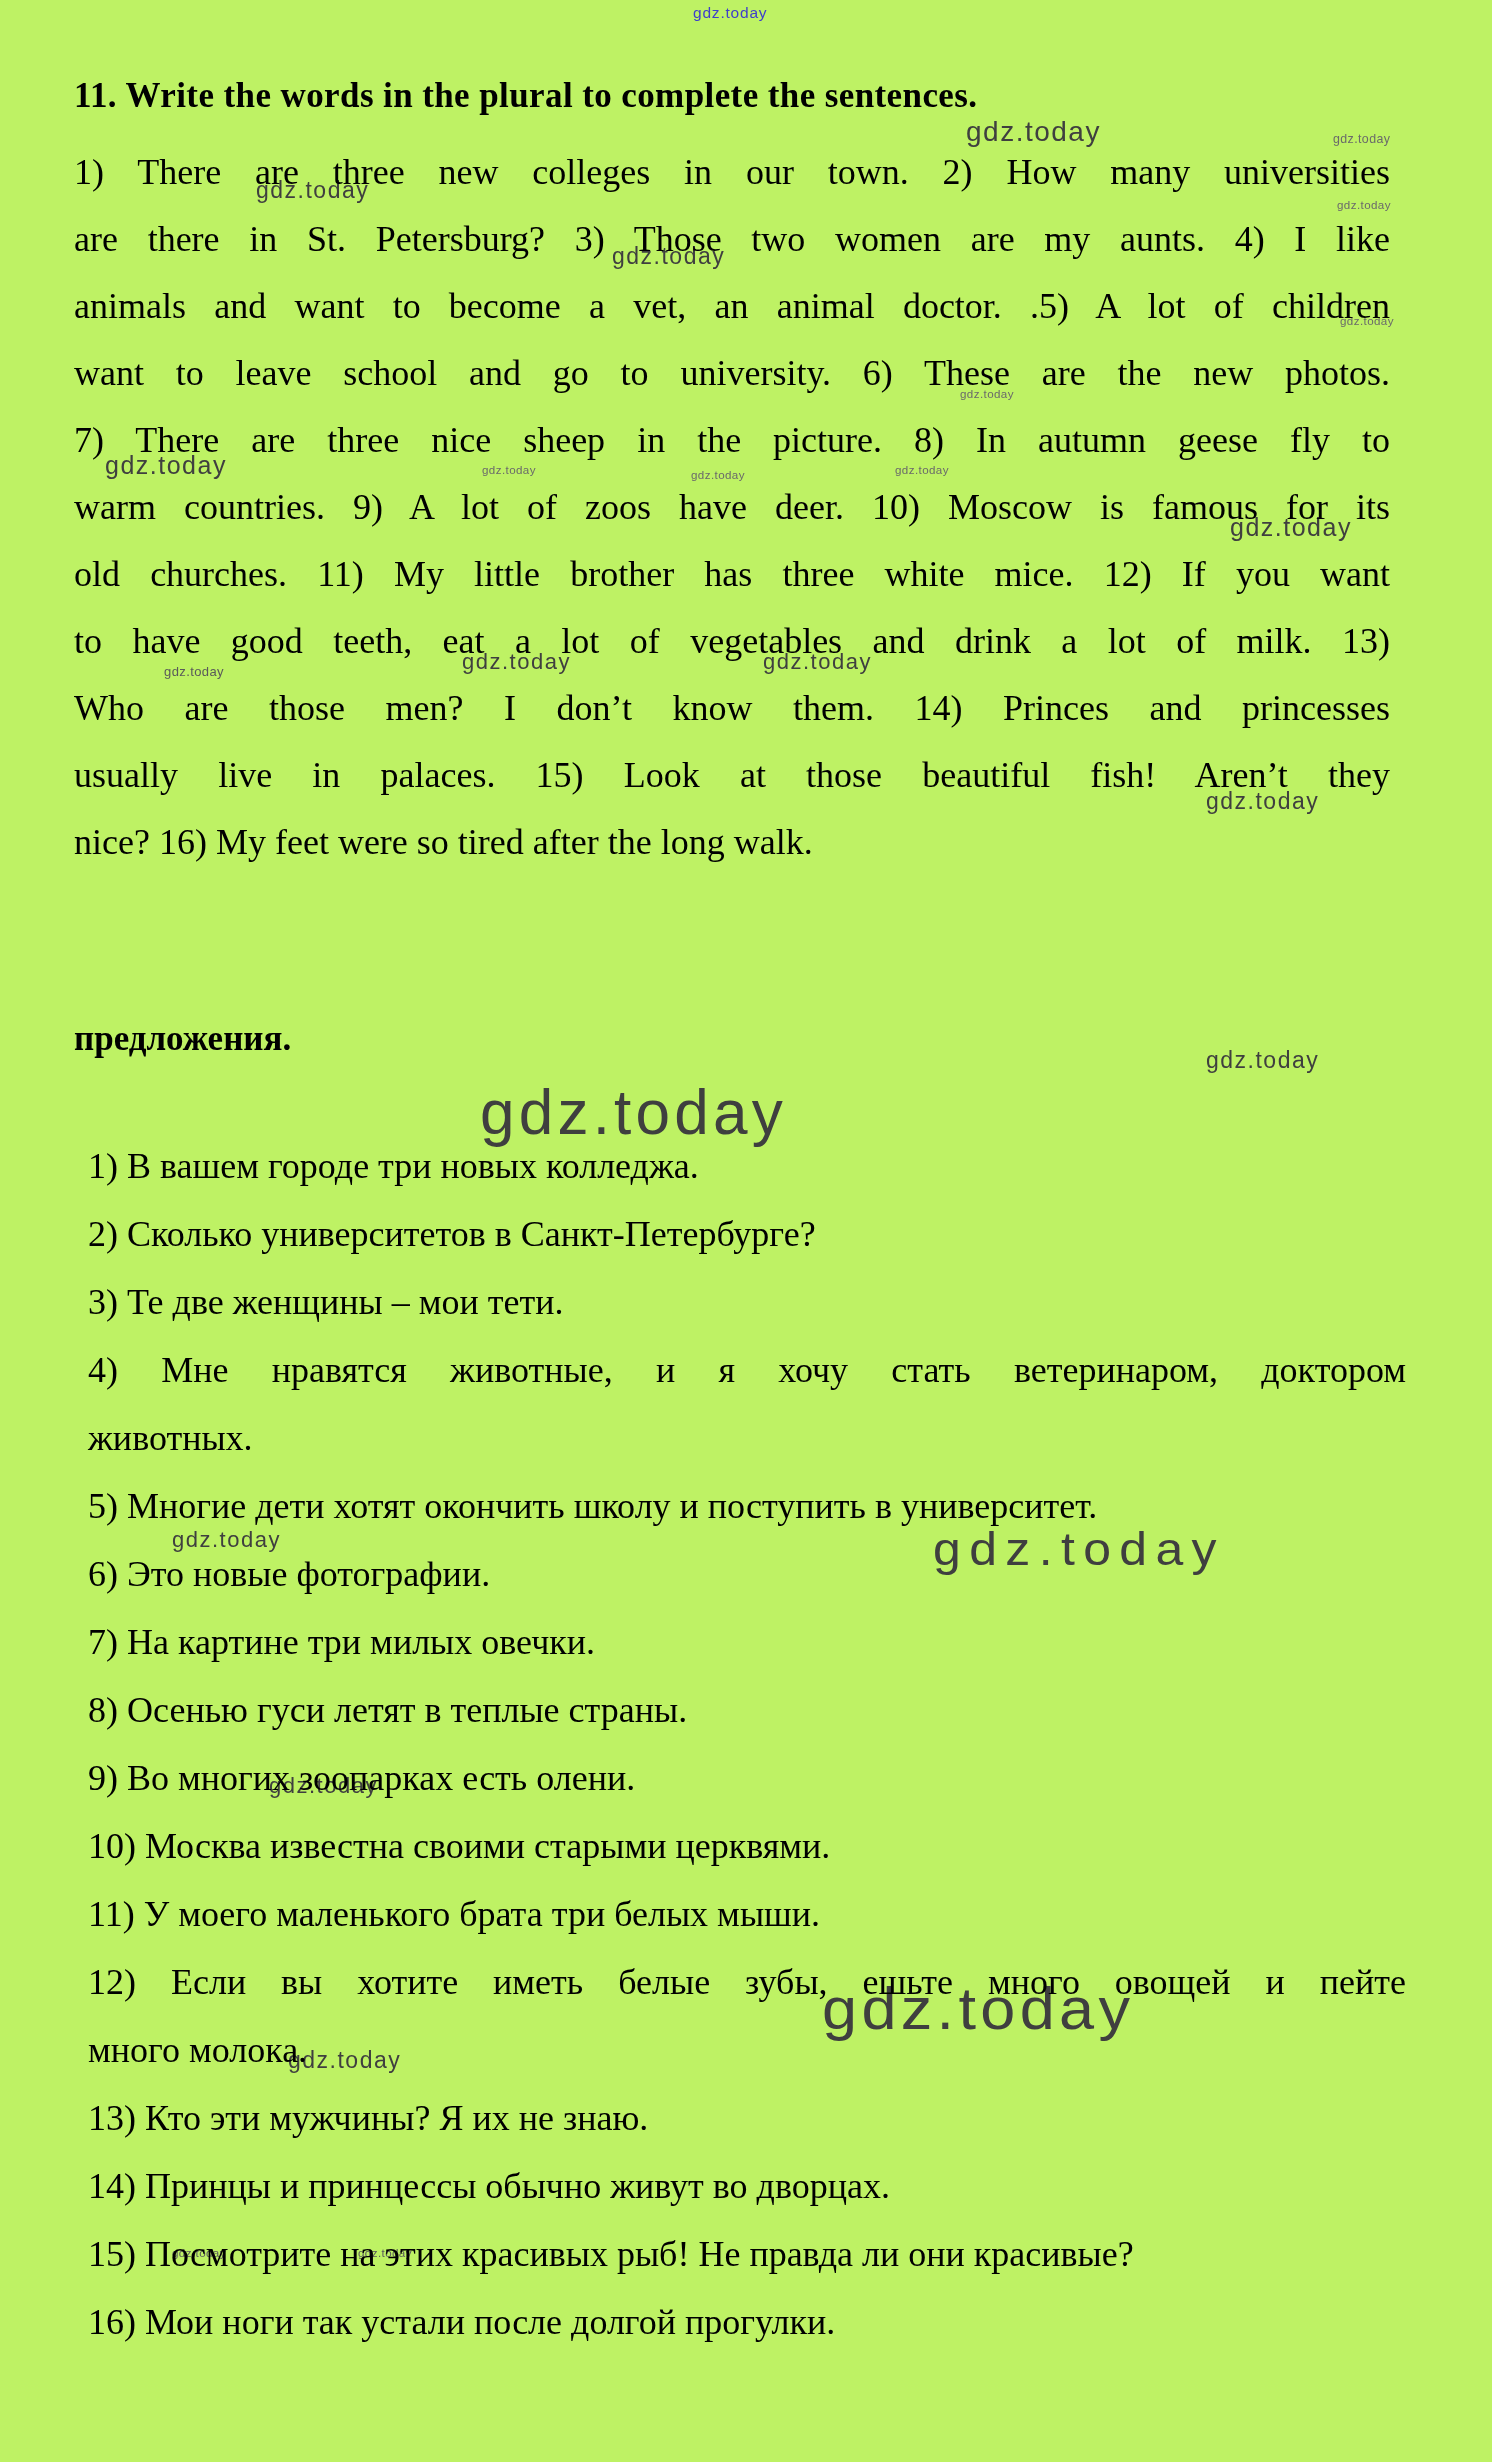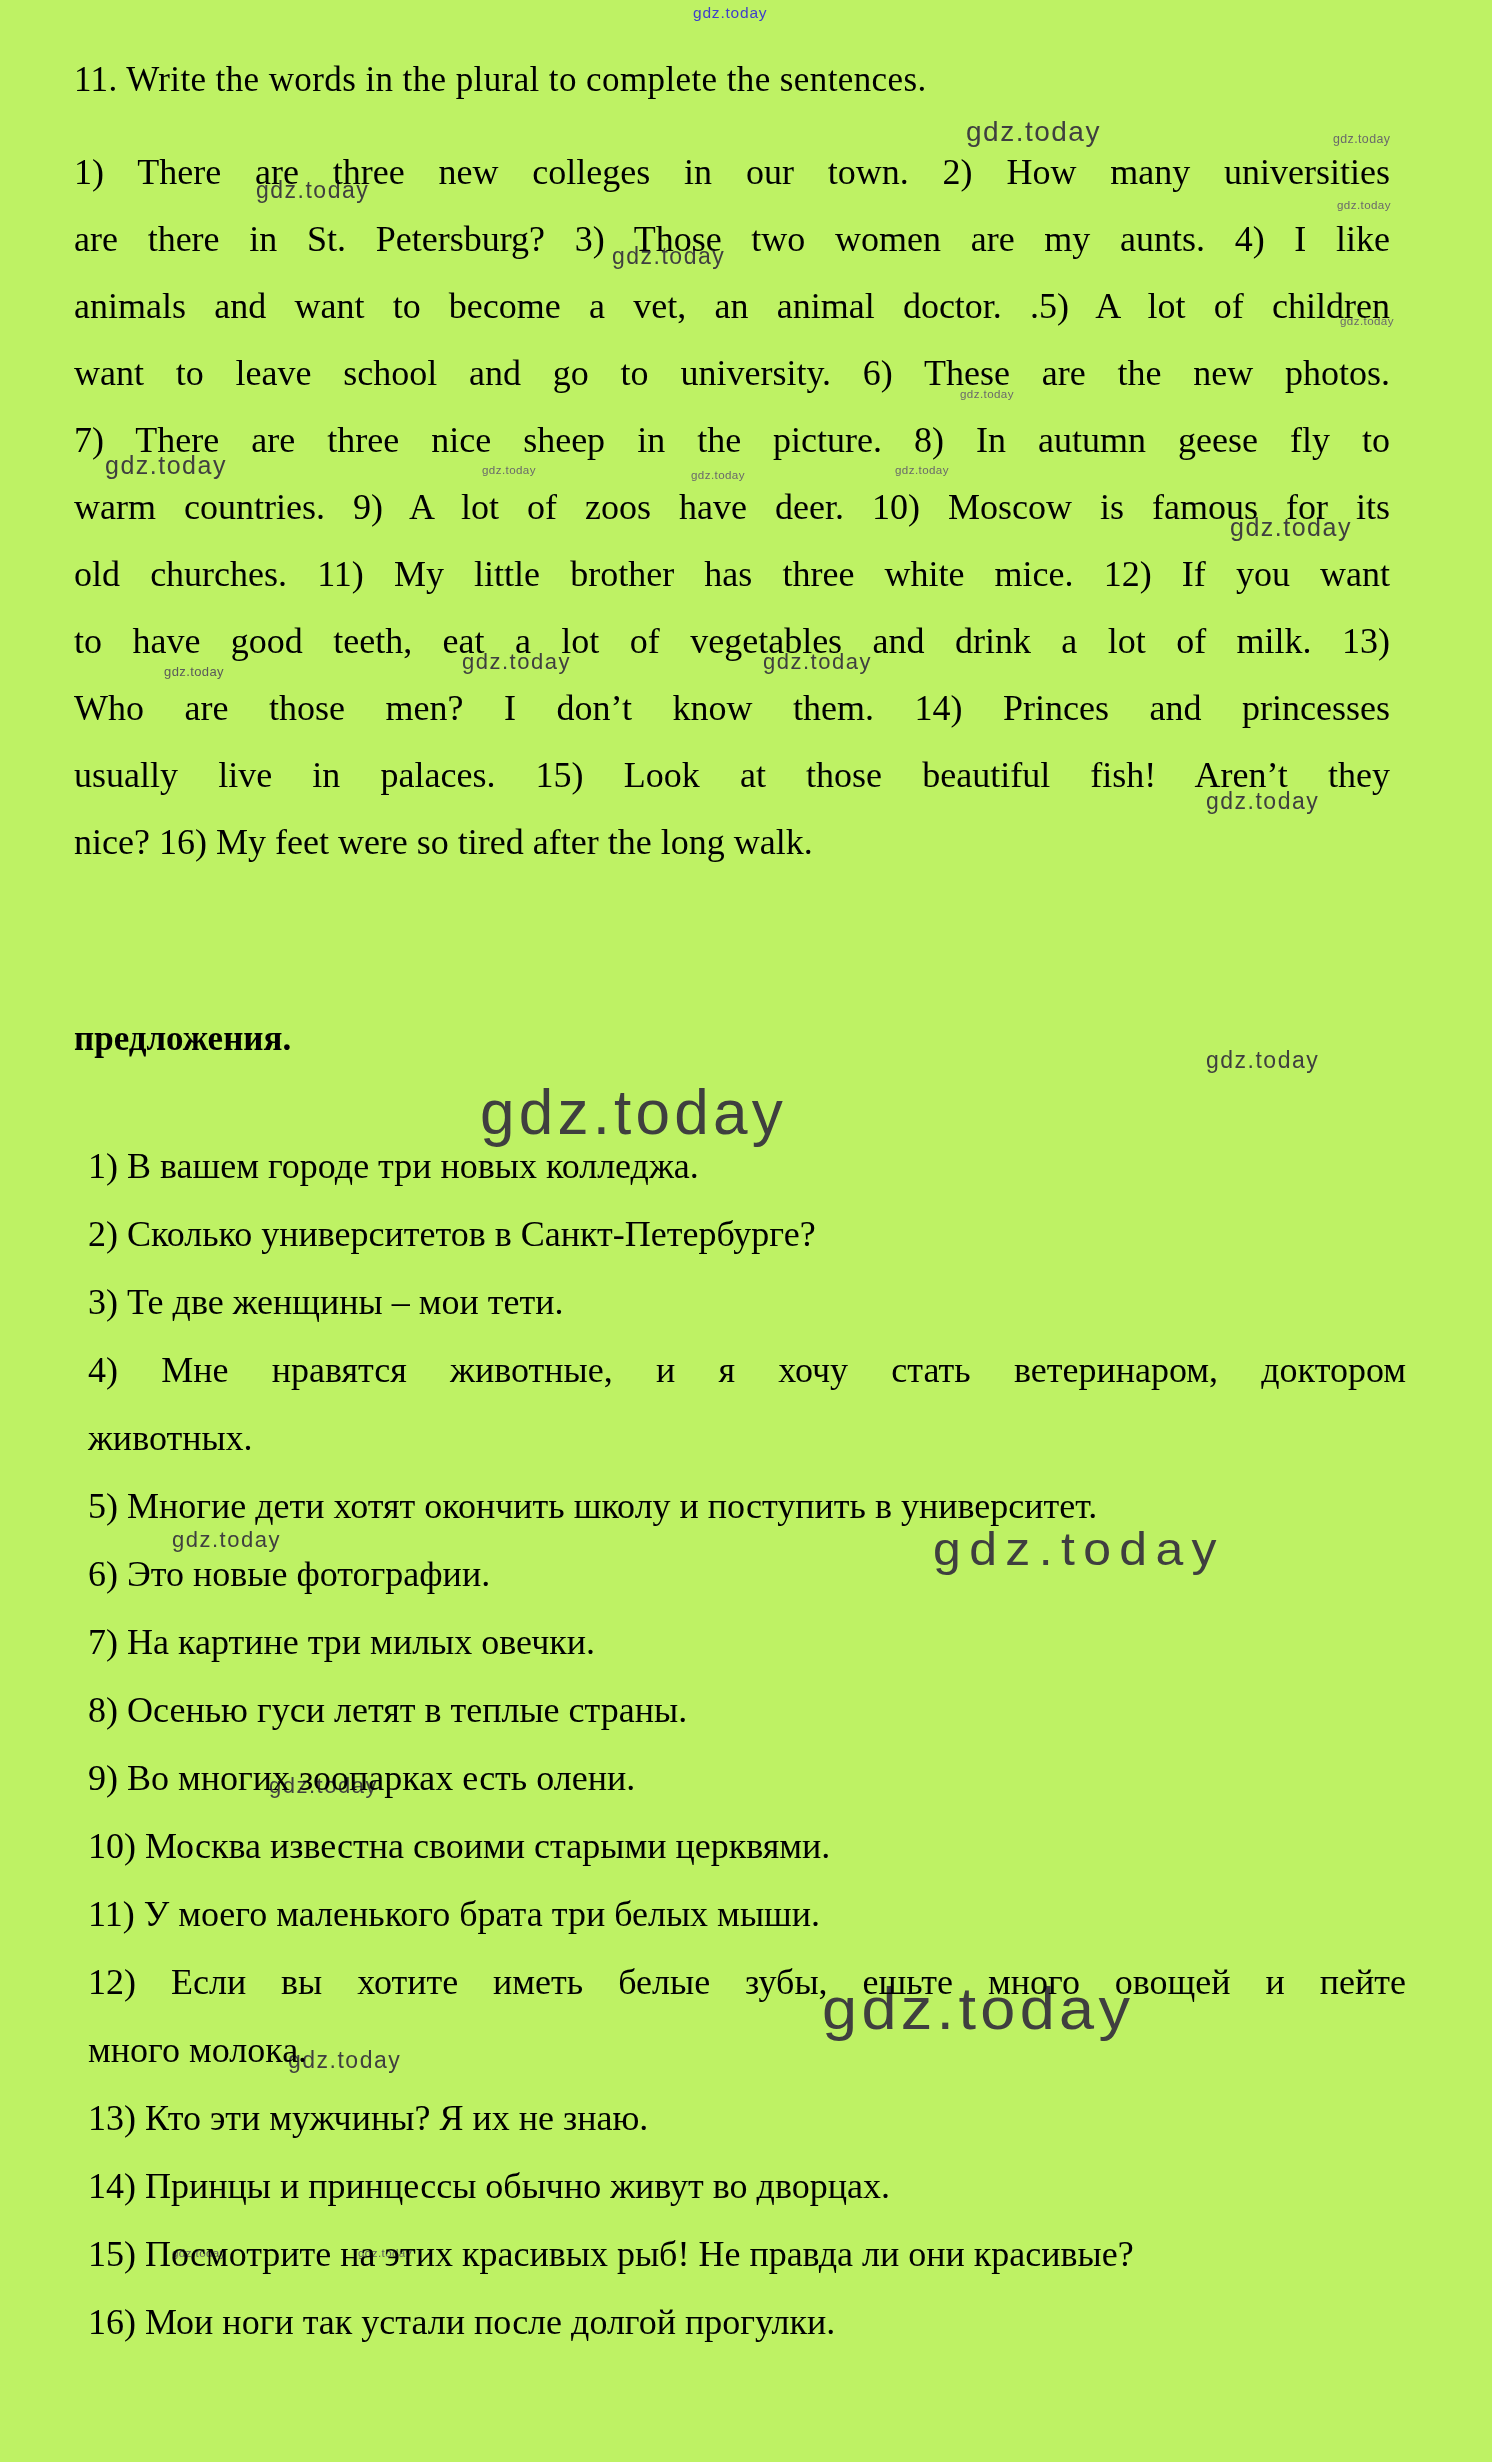--- a/index.html
+++ b/index.html
@@ -14,24 +14,24 @@
     background: #bef264;
     color: #000000;
     font-family: "Liberation Serif", "DejaVu Serif", serif;
     overflow: hidden;
   }
 
   
   .eng-title {
     position: absolute;
     left: 74px;
-    top: 60px;
+    top: 76px;
     margin: 0;
     font-size: 35px;
-    font-weight: normal;
+    font-weight: bold;
     letter-spacing: 0.4px;
     white-space: nowrap;
   }
   .eng-lines {
     position: absolute;
     left: 74px;
     top: 139px;
     width: 1316px;
     font-size: 36px;
   }

